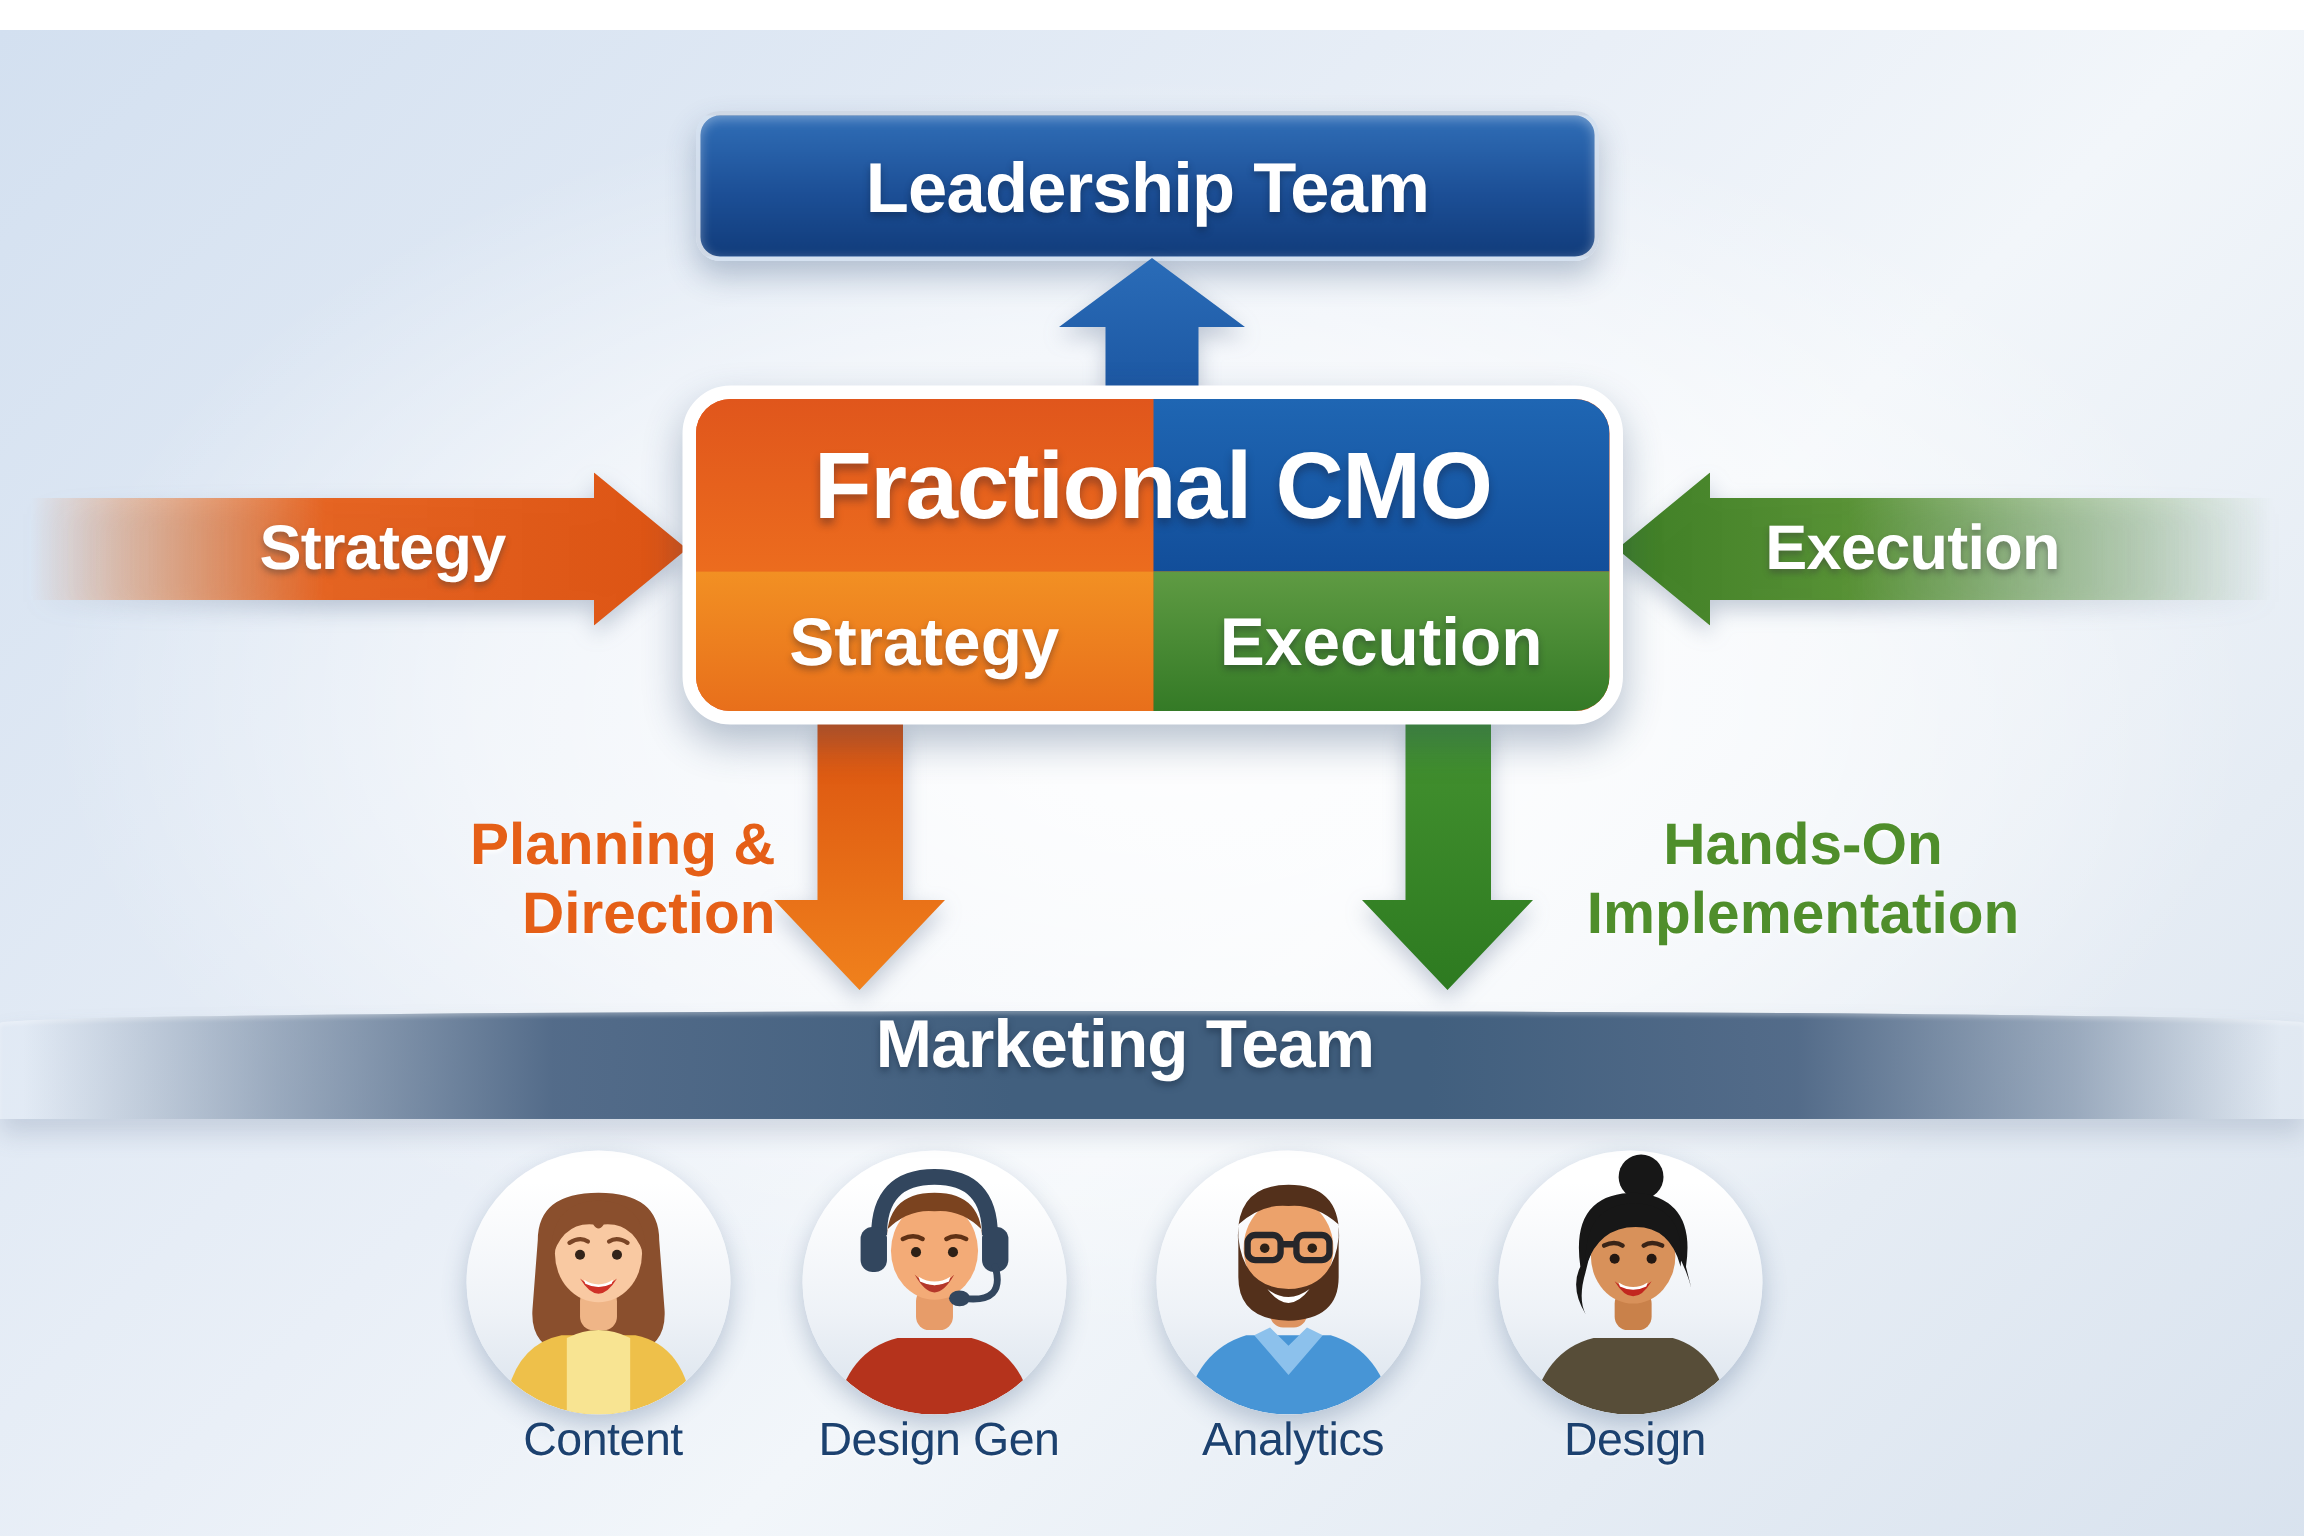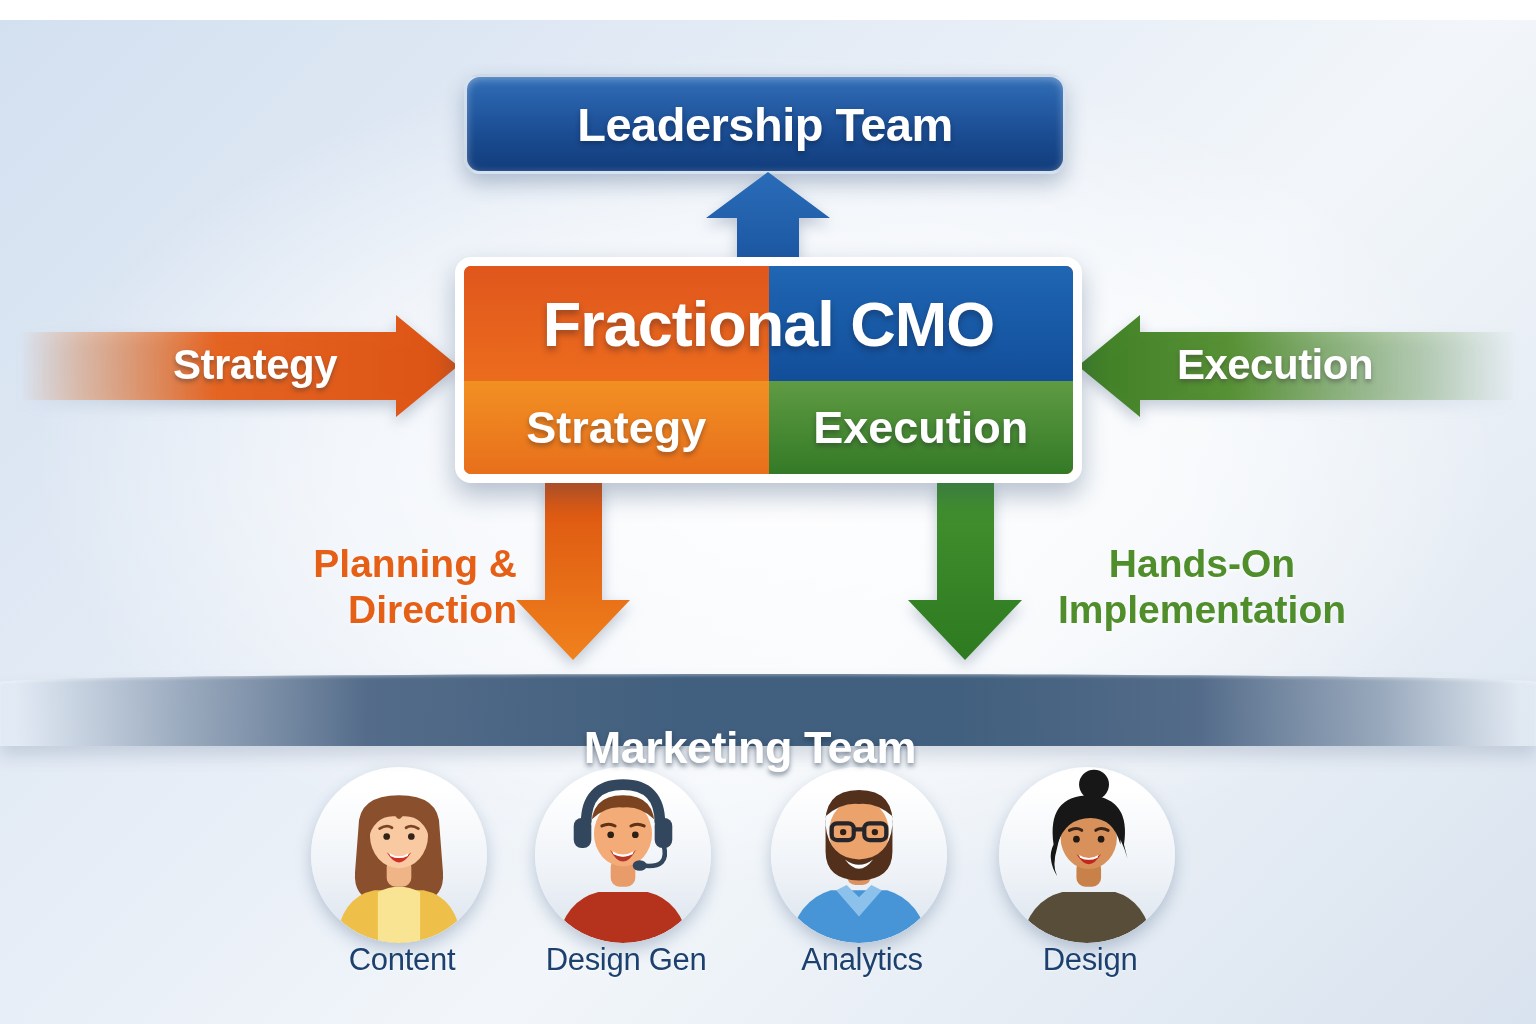--- a/index.html
+++ b/index.html
@@ -29,21 +29,21 @@
   
   .arrow{filter:drop-shadow(0 6px 7px rgba(90,110,140,.35));z-index:1;}
   .arrow-label{
     z-index:3;color:#fff;font-weight:700;font-size:42px;letter-spacing:-.5px;
     text-shadow:0 3px 4px rgba(60,60,60,.45);
   }
 
   
   .cmo{
     left:455px;top:237px;width:627px;height:226px;z-index:2;
-    border:9px solid #ffffff;border-radius:16px;overflow:hidden;box-sizing:border-box;
+    border:9px solid #ffffff;border-radius:32px;overflow:hidden;box-sizing:border-box;
     box-shadow:0 12px 26px rgba(40,70,110,.33);
     background:#e4591c;
   }
   .q{position:absolute;}
   .q-tl{left:0;top:0;width:50%;height:55.5%;background:linear-gradient(180deg,#e0561c,#ec6c1e);}
   .q-tr{left:50%;top:0;width:50%;height:55.5%;background:linear-gradient(180deg,#1f66b3,#124e9a);}
   .q-bl{left:0;top:55.5%;width:50%;height:44.5%;background:linear-gradient(180deg,#f29023,#e86f1b);}
   .q-br{left:50%;top:55.5%;width:50%;height:44.5%;background:linear-gradient(180deg,#5f9b43,#347a26);}
   .cmo-title{left:0;top:0;width:100%;height:55.5%;color:#fff;font-size:63px;font-weight:700;
     letter-spacing:-1px;text-shadow:0 4px 6px rgba(20,20,40,.35);}
@@ -66,21 +66,21 @@
       rgba(92,115,144,.55) 12%,
       rgba(70,96,128,.92) 24%,
       #415f7e 44%, #415f7e 62%,
       rgba(70,96,128,.92) 78%,
       rgba(92,115,144,.55) 90%,
       rgba(96,120,148,0) 99%);
     box-shadow:0 10px 16px rgba(90,110,140,.22), inset 0 2px 3px rgba(255,255,255,.3);
     border-radius:100% 100% 0 0 / 16px 16px 0 0;
   }
   .band-label{
-    left:0;top:692px;width:1500px;height:72px;z-index:2;color:#fff;
+    left:0;top:640px;width:1500px;height:72px;z-index:2;color:#fff;
     font-size:45px;font-weight:700;letter-spacing:-.5px;
     text-shadow:0 3px 5px rgba(25,45,70,.55);
   }
 
   
   .member-circle{
     width:176px;height:176px;border-radius:50%;top:747px;overflow:hidden;
     background:linear-gradient(180deg,#ffffff 12%,#eef2f7 62%,#d9e2ec 100%);
     box-shadow:0 7px 16px rgba(60,90,130,.3);
   }

